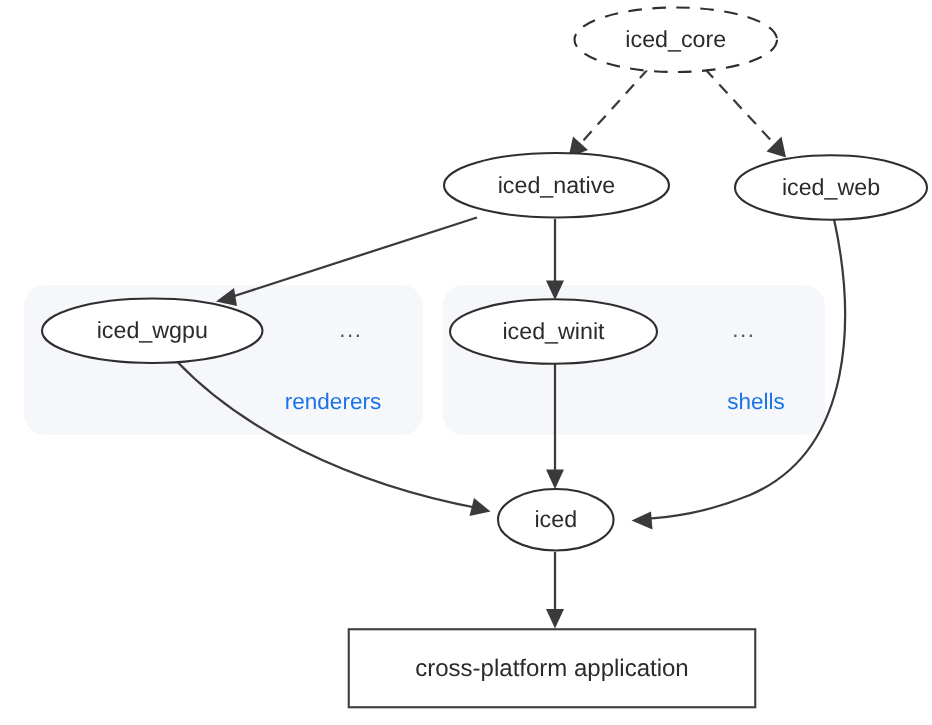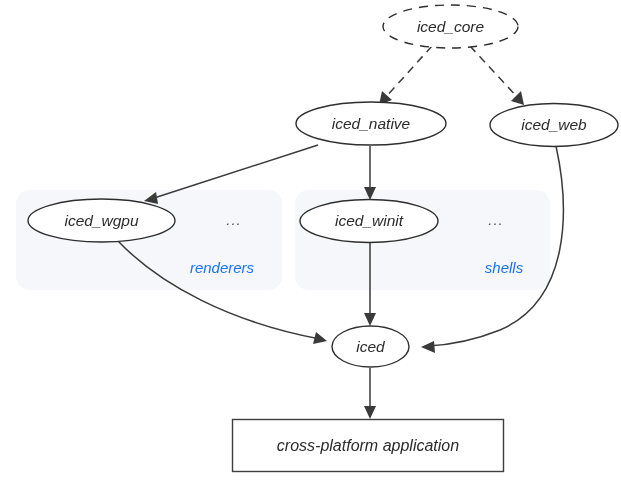--- a/index.html
+++ b/index.html
@@ -10,21 +10,20 @@
   body {
     width: 621px;
     height: 483px;
     font-family: "Liberation Sans", sans-serif;
     overflow: hidden;
   }
   #diagram-root {
     position: relative;
     width: 621px;
     height: 483px;
-    font-style: italic;
   }
   svg#graph {
     display: block;
     width: 621px;
     height: 483px;
   }
   .cluster-box {
     fill: #f5f7fa;
     stroke: none;
   }

